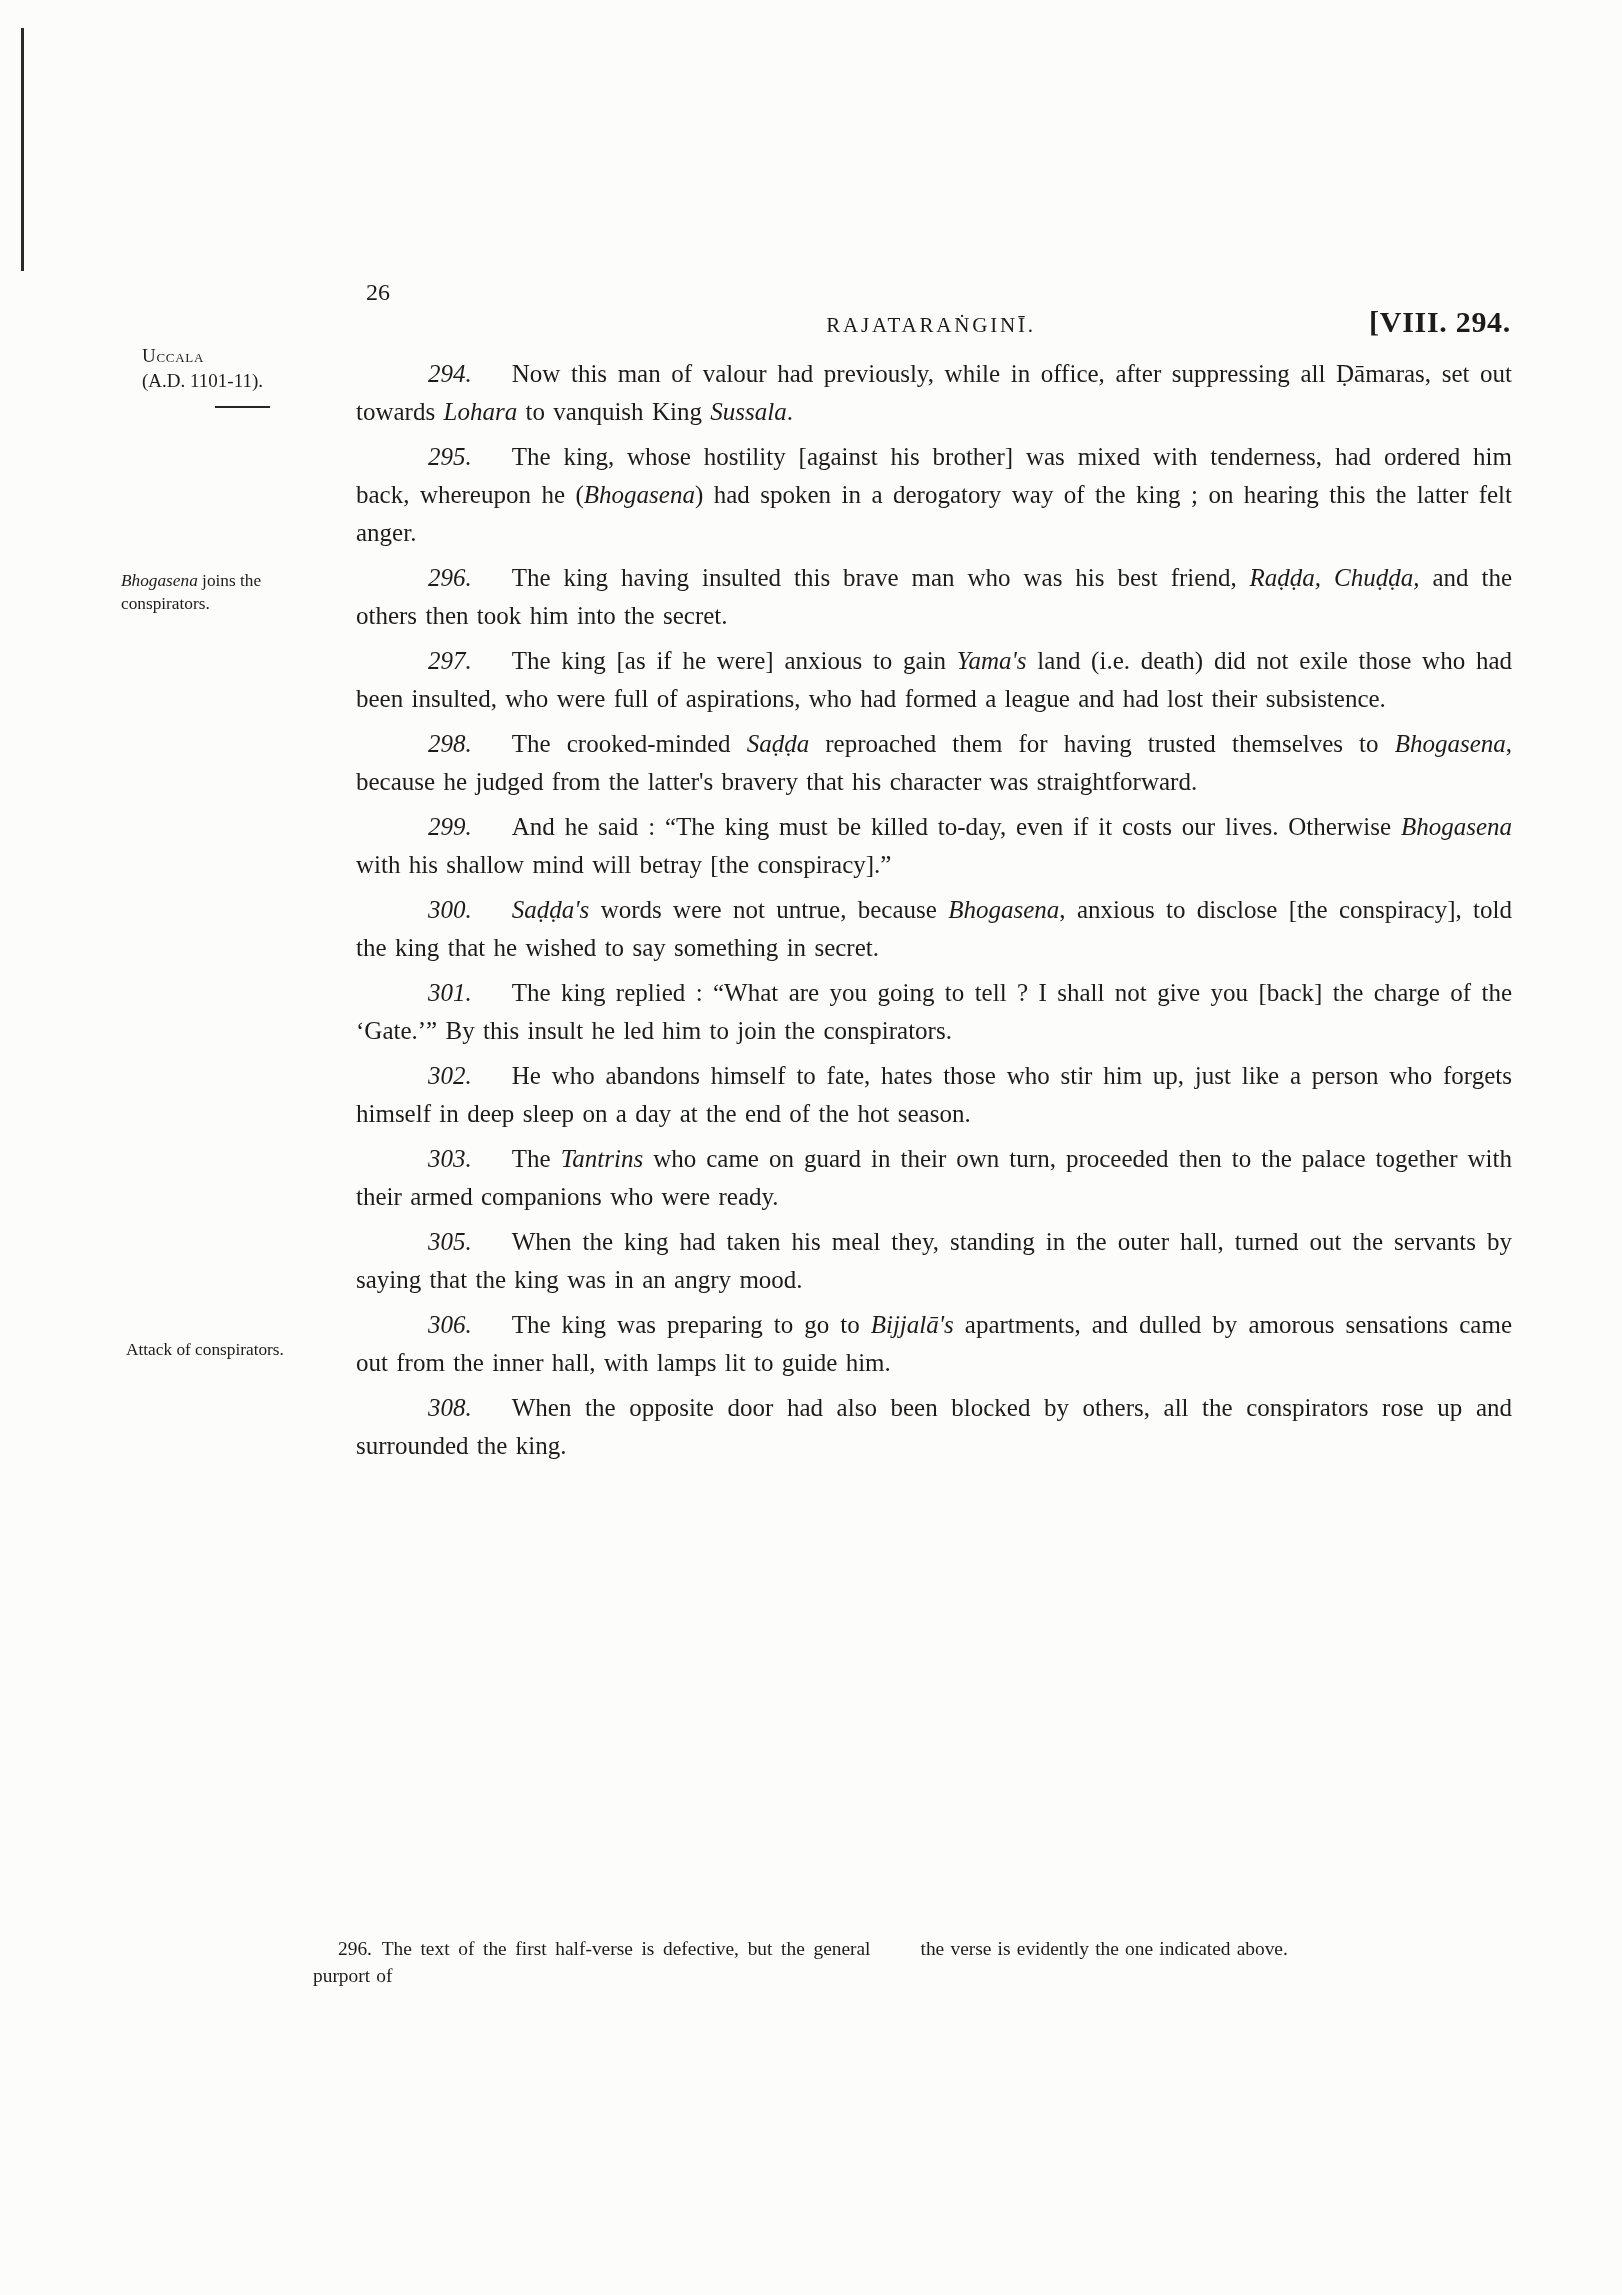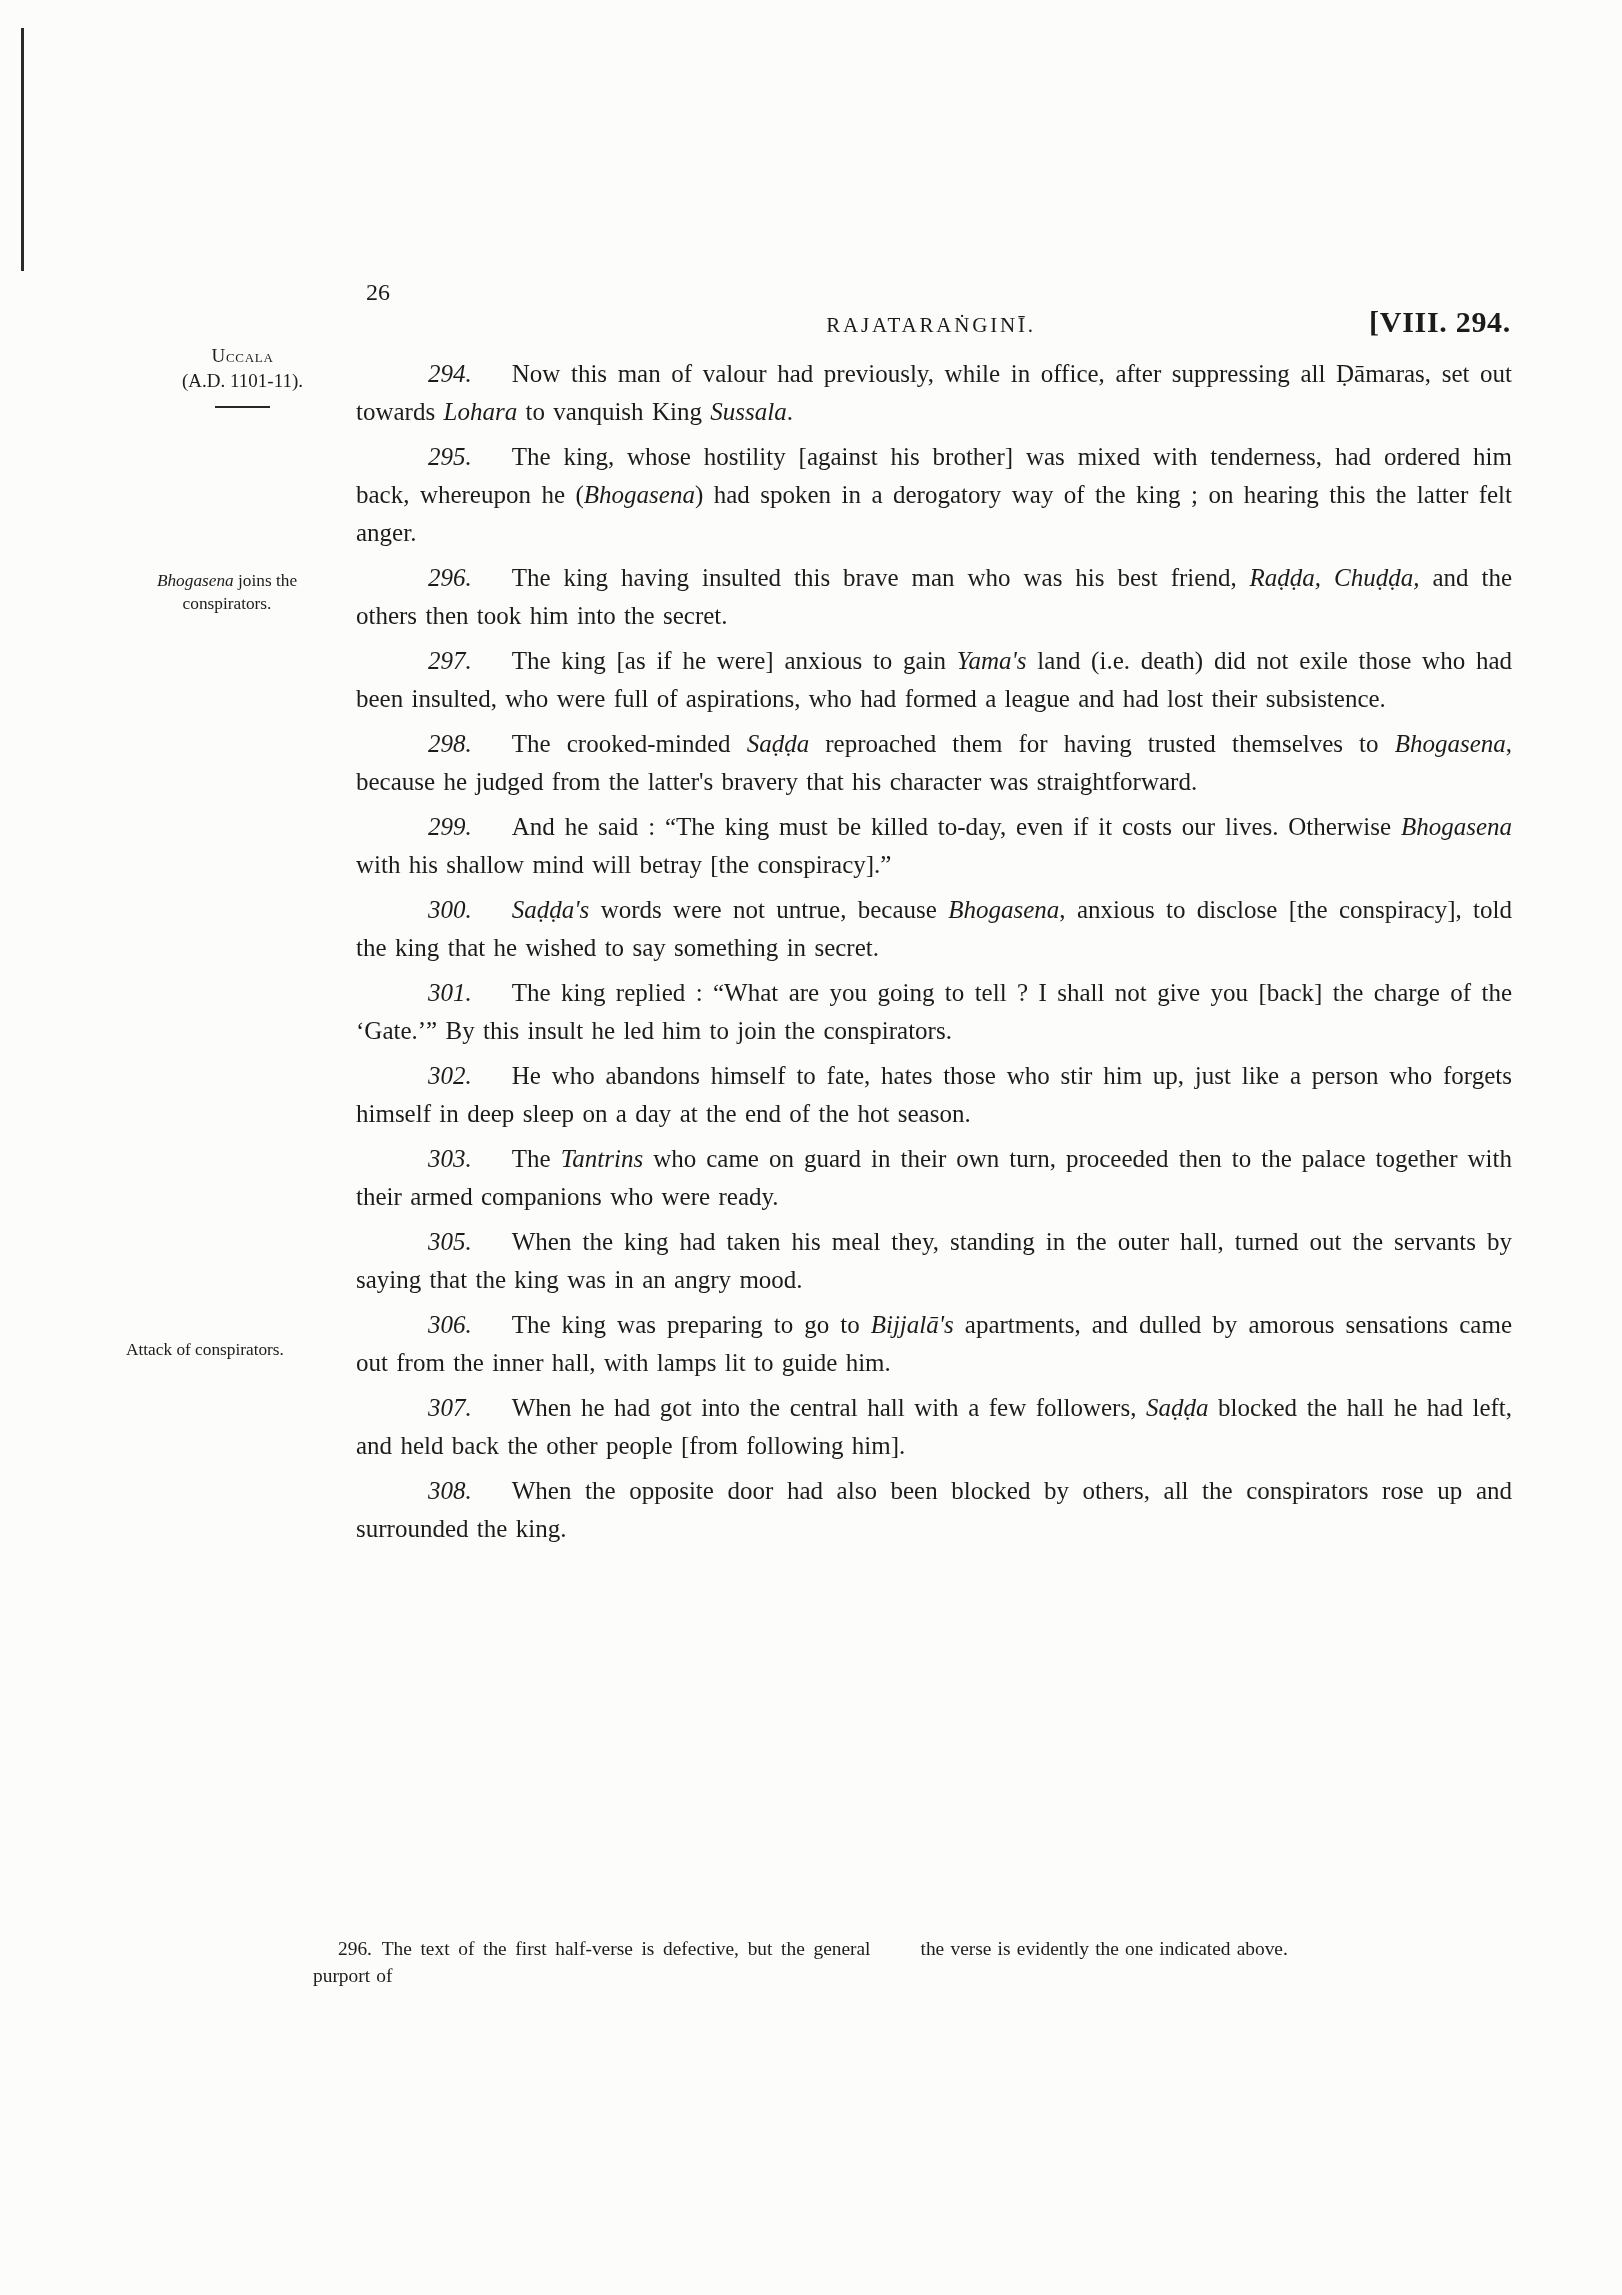--- a/index.html
+++ b/index.html
@@ -36,21 +36,21 @@
     position: absolute;
     right: 112px; top: 305px;
     font-size: 30px;
     font-weight: bold;
     letter-spacing: 0.7px;
   }
   .margin-note {
     position: absolute;
     font-size: 17.3px;
     line-height: 23px;
-    text-align: center;
+    text-align: left;
   }
   .note-regnal { left: 142px; top: 343px; width: 201px; font-size: 19px; line-height: 25px; }
   .note-regnal .sc { font-variant: small-caps; letter-spacing: 0.7px; }
   .note-rule { width: 55px; border-top: 2.1px solid #262626; margin: 12.5px auto 0; }
   .note-bhogasena { left: 121px; top: 569px; width: 212px; }
   .note-attack { left: 78px; top: 1338px; width: 257px; text-align: left; margin-left: 48px; }
   .main-col {
     position: absolute;
     left: 356px; top: 355px;
     width: 1156px;
@@ -102,21 +102,20 @@
   <p class="verse"><span class="vnum">296.</span><span><span>The king having insulted this brave man who was his best friend, </span><i>Raḍḍa, Chuḍḍa,</i><span> and the others then took him into the secret.</span></span></p>
   <p class="verse"><span class="vnum">297.</span><span><span>The king [as if he were] anxious to gain </span><i>Yama's</i><span> land (i.e. death) did not exile those who had been insulted, who were full of aspirations, who had formed a league and had lost their subsistence.</span></span></p>
   <p class="verse"><span class="vnum">298.</span><span><span>The crooked-minded </span><i>Saḍḍa</i><span> reproached them for having trusted themselves to </span><i>Bhogasena</i><span>, because he judged from the latter's bravery that his character was straightforward.</span></span></p>
   <p class="verse"><span class="vnum">299.</span><span><span>And he said : “The king must be killed to-day, even if it costs our lives. Otherwise </span><i>Bhogasena</i><span> with his shallow mind will betray [the conspiracy].”</span></span></p>
   <p class="verse"><span class="vnum">300.</span><span><i>Saḍḍa's</i><span> words were not untrue, because </span><i>Bhogasena</i><span>, anxious to disclose [the conspiracy], told the king that he wished to say something in secret.</span></span></p>
   <p class="verse"><span class="vnum">301.</span><span><span>The king replied : “What are you going to tell ?  I shall not give you [back] the charge of the ‘Gate.’”  By this insult he led him to join the conspirators.</span></span></p>
   <p class="verse"><span class="vnum">302.</span><span><span>He who abandons himself to fate, hates those who stir him up, just like a person who forgets himself in deep sleep on a day at the end of the hot season.</span></span></p>
   <p class="verse"><span class="vnum">303.</span><span><span>The </span><i>Tantrins</i><span> who came on guard in their own turn, proceeded then to the palace together with their armed companions who were ready.</span></span></p>
   <p class="verse"><span class="vnum">305.</span><span><span>When the king had taken his meal they, standing in the outer hall, turned out the servants by saying that the king was in an angry mood.</span></span></p>
   <p class="verse"><span class="vnum">306.</span><span><span>The king was preparing to go to </span><i>Bijjalā's</i><span> apartments, and dulled by amorous sensations came out from the inner hall, with lamps lit to guide him.</span></span></p>
-  <p class="verse"><span class="vnum">307.</span><span><span>When he had got into the central hall with a few followers, </span><i>Saḍḍa</i><span> blocked the hall he had left, and held back the other people [from following him].</span></span></p>
   <p class="verse"><span class="vnum">308.</span><span><span>When the opposite door had also been blocked by others, all the conspirators rose up and surrounded the king.</span></span></p>
 </div>
 
 <div class="footnote">
   <div class="col fn1">296. The text of the first half-verse is defective, but the general purport of</div>
   <div class="col fn2">the verse is evidently the one indicated above.</div>
 </div>
 
 
 </body></html>

